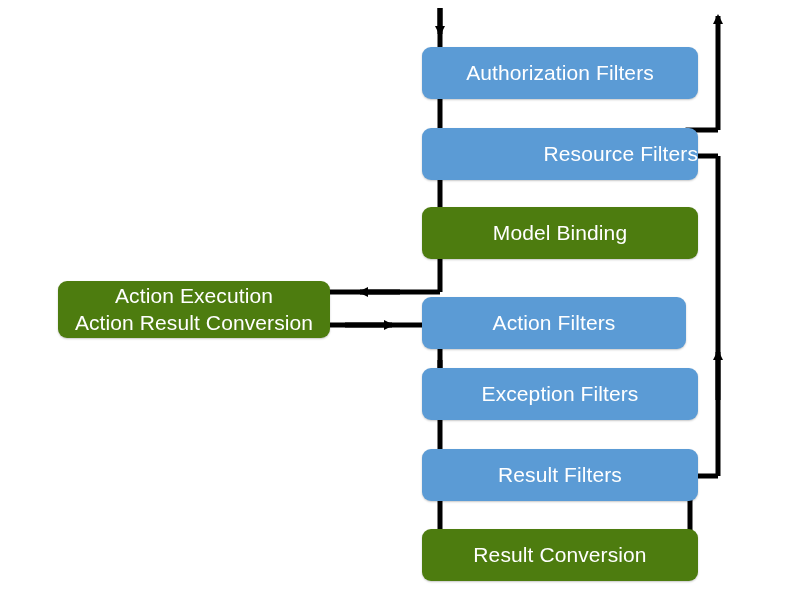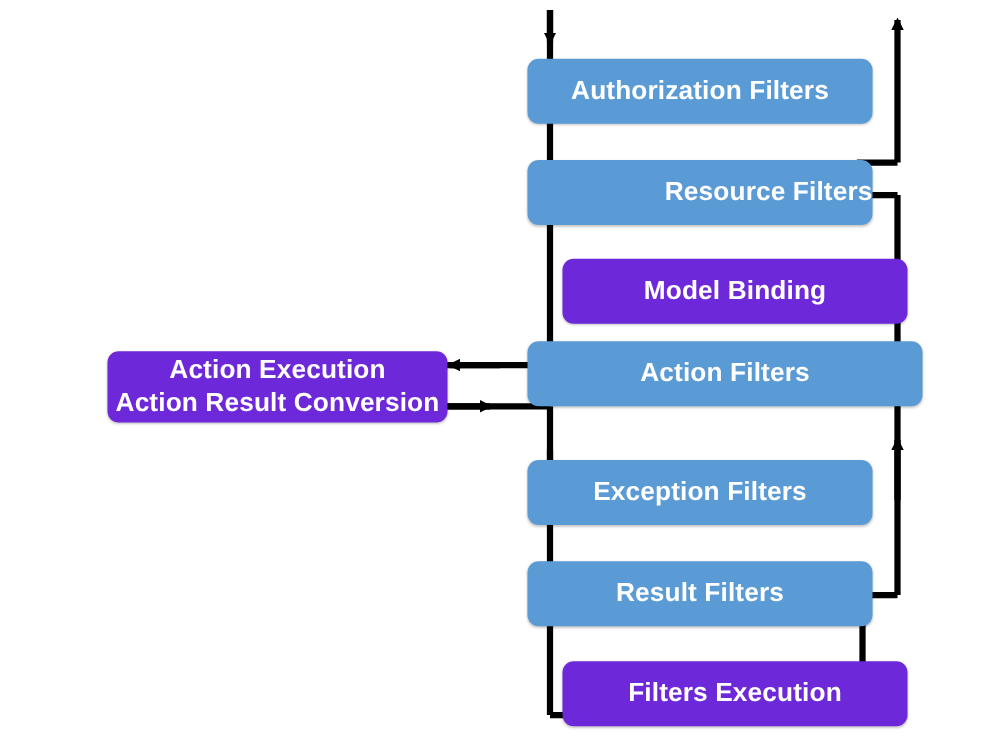--- a/index.html
+++ b/index.html
@@ -21,29 +21,29 @@
   .stage {
     position: absolute;
     box-sizing: border-box;
     border-radius: 9px;
     display: flex;
     flex-direction: column;
     align-items: center;
     justify-content: center;
     color: #ffffff;
     font-size: 21px;
-    font-weight: 700;
+    font-weight: 400;
     letter-spacing: 0.1px;
     line-height: 1.28;
     text-align: center;
     box-shadow: 0 1px 2px rgba(0,0,0,0.22);
     user-select: none;
   }
   .stage.blue  { background: #5b9bd5; }
-  .stage.gray  { background: #6d28d9; margin-left: 28px; }
+  .stage.gray  { background: #4d7c0f; }
   .stage-line  { display: block; white-space: nowrap; }
   .flow-layer {
     position: absolute;
     left: 0; top: 0;
     width: 806px;
     height: 603px;
     pointer-events: none;
   }
 </style>
 </head>
@@ -102,34 +102,34 @@
   </div>
 
   <div class="stage blue" style="left:422px; top:128px; width:276px; height:52px;align-items:flex-end;">
     <span class="stage-line">Resource Filters</span>
   </div>
 
   <div class="stage gray" style="left:422px; top:207px; width:276px; height:52px;">
     <span class="stage-line">Model Binding</span>
   </div>
 
-  <div class="stage blue" style="left:422px; top:273px; width:316px; height:52px;">
+  <div class="stage blue" style="left:422px; top:297px; width:264px; height:52px;">
     <span class="stage-line">Action Filters</span>
   </div>
 
   <div class="stage blue" style="left:422px; top:368px; width:276px; height:52px;">
     <span class="stage-line">Exception Filters</span>
   </div>
 
   <div class="stage blue" style="left:422px; top:449px; width:276px; height:52px;justify-content:center;">
     <span class="stage-line">Result Filters</span>
   </div>
 
   <div class="stage gray" style="left:422px; top:529px; width:276px; height:52px;">
-    <span class="stage-line">Filters Execution</span>
+    <span class="stage-line">Result Conversion</span>
   </div>
 
   <div class="stage gray" style="left:58px; top:281px; width:272px; height:57px;">
     <span class="stage-line">Action Execution</span>
     <span class="stage-line">Action Result Conversion</span>
   </div>
 
 </div>
 
 </body></html>

